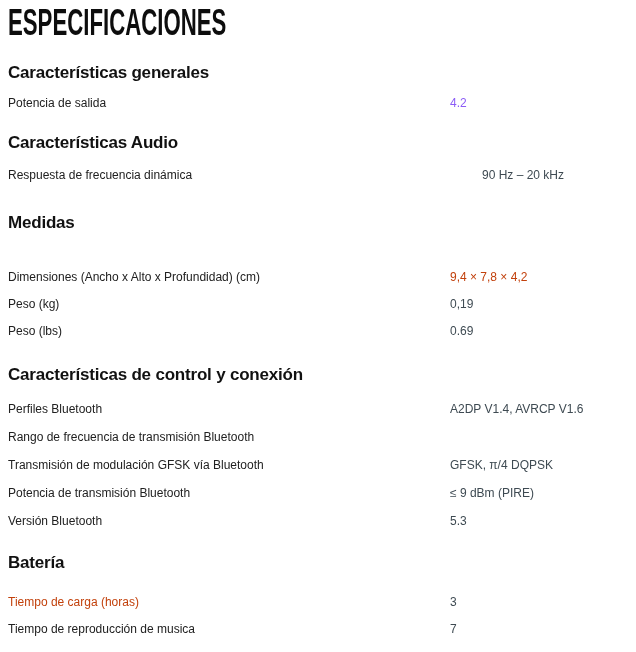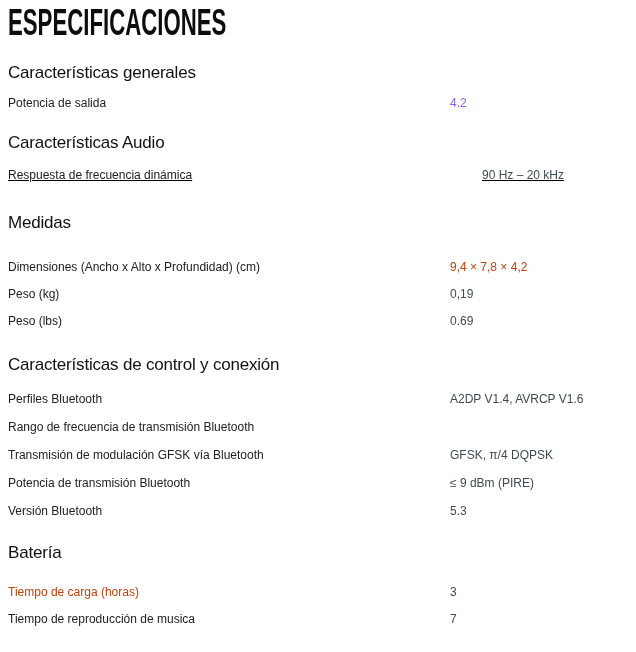--- a/index.html
+++ b/index.html
@@ -24,21 +24,21 @@
     line-height: 33px;
     color: #0d0d0d;
     letter-spacing: 0;
     transform: scaleX(0.60);
     transform-origin: 0 50%;
     white-space: nowrap;
   }
   .section-heading {
     margin: 0;
     font-size: 17px;
-    font-weight: 400;
+    font-weight: 700;
     line-height: 20px;
     color: #111111;
     letter-spacing: -0.2px;
   }
   .rows { margin: 0; }
   .spec-row {
     display: flex;
     align-items: baseline;
     font-size: 12px;
     line-height: 27px;
@@ -49,23 +49,23 @@
     width: 442px;
     color: #212121;
   }
   .spec-value {
     color: #3e4a52;
   }
   
   #sections .section:nth-child(1) { margin-top: 24px; }
   #sections .section:nth-child(1) .rows { margin-top: 7px; }
   #sections .section:nth-child(2) { margin-top: 16px; }
-  #sections .section:nth-child(2) .rows { margin-top: 9px; text-decoration: underline; }
+  #sections .section:nth-child(2) .rows { margin-top: 9px; }
   #sections .section:nth-child(3) { margin-top: 24px; }
-  #sections .section:nth-child(3) .rows { margin-top: 21px; }
+  #sections .section:nth-child(3) .rows { margin-top: 31px; }
   #sections .section:nth-child(4) { margin-top: 20px; }
   #sections .section:nth-child(4) .rows { margin-top: 10px; }
   #sections .section:nth-child(4) .spec-row { line-height: 28px; }
   #sections .section:nth-child(5) { margin-top: 18px; }
   #sections .section:nth-child(5) .rows { margin-top: 16px; }
 </style>
 </head>
 <body style="background: rgb(255, 255, 255);">
 
 <div class="page">

